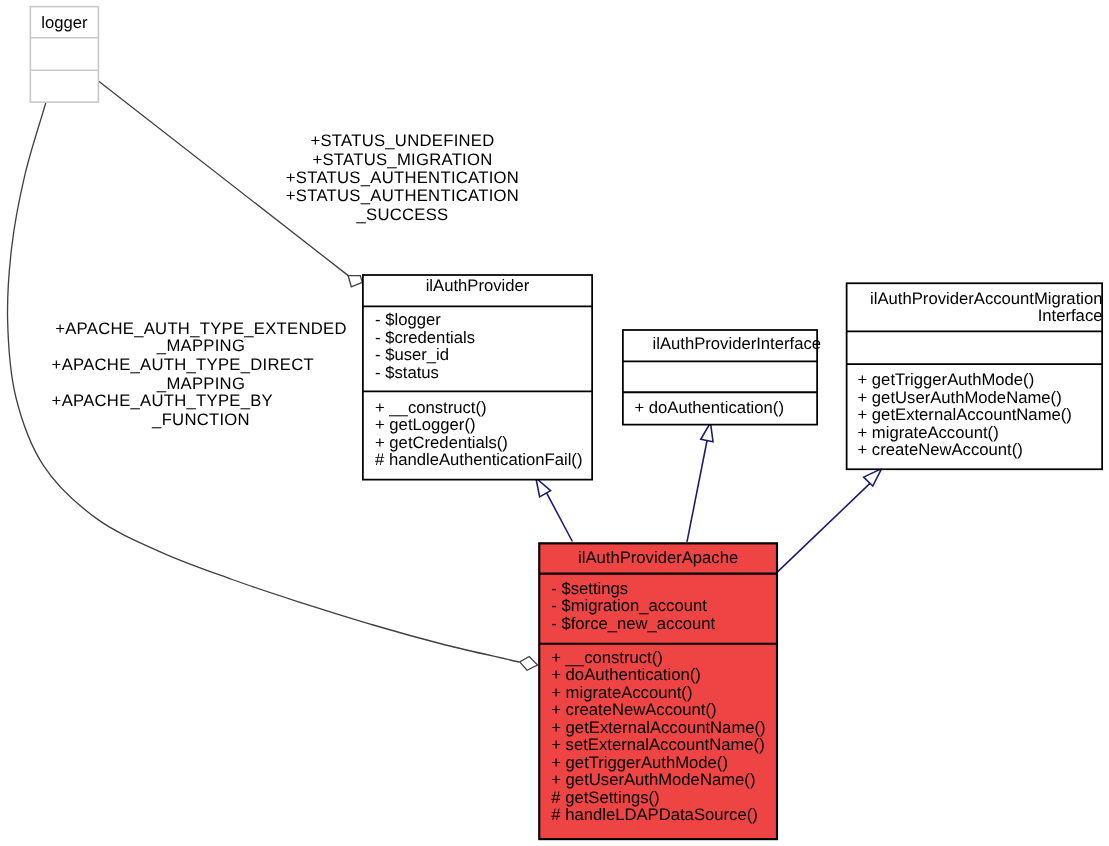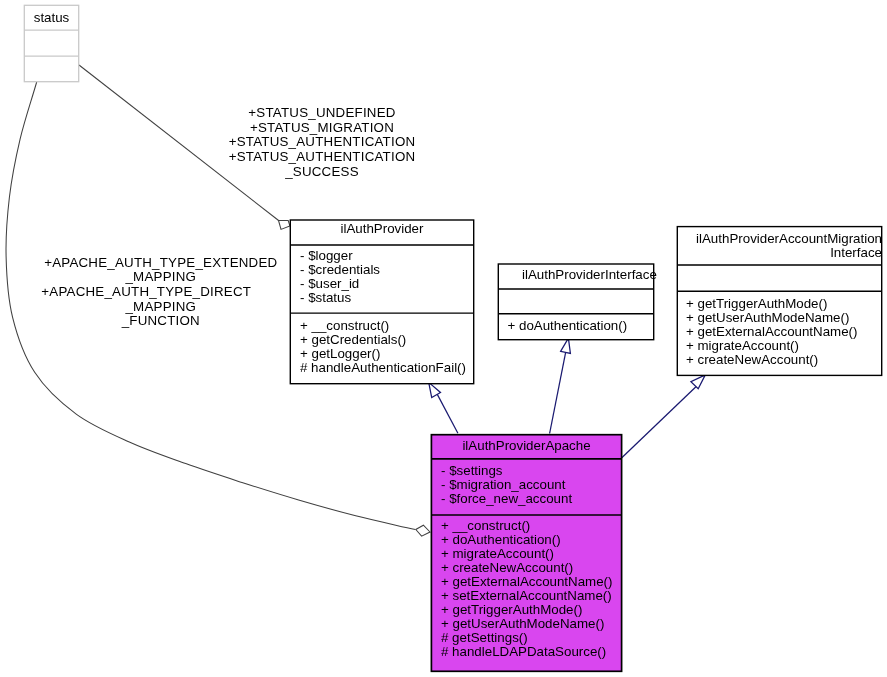--- a/index.html
+++ b/index.html
@@ -11,21 +11,21 @@
 
   .node{position:absolute;box-sizing:border-box;background:#ffffff;
         border:0;}
   .node .sep{position:absolute;left:0;right:0;height:0;
              font-size:0;line-height:0;}
   .node .title{position:absolute;left:0;right:0;text-align:center;
                white-space:pre-line;line-height:14.2px;}
   .node .rows{position:absolute;left:0;right:0;}
   .node .row{white-space:nowrap;line-height:14.1px;height:14.1px;}
 
-    #node-apache{background:#d946ef;}
+    #node-apache{background:#ef4444;}
 
   .edgelabel{position:absolute;text-align:center;
              line-height:14.7px;letter-spacing:0.22px;}
   .edgelabel .lbl-line{white-space:nowrap;height:14.7px;}
   .edgelabel .lbl-left{text-align:left;}
 </style>
 </head>
 <body>
 
 <div id="diagram">
@@ -55,45 +55,46 @@
     <div class="lbl-line">+STATUS_MIGRATION</div>
     <div class="lbl-line">+STATUS_AUTHENTICATION</div>
     <div class="lbl-line">+STATUS_AUTHENTICATION</div>
     <div class="lbl-line">_SUCCESS</div>
   </div>
   <div class="edgelabel" id="label-apache" style="left:41.3px;top:255.5px;width:239px;">
     <div class="lbl-line">+APACHE_AUTH_TYPE_EXTENDED</div>
     <div class="lbl-line">_MAPPING</div>
     <div class="lbl-line lbl-left">+APACHE_AUTH_TYPE_DIRECT</div>
     <div class="lbl-line">_MAPPING</div>
+    <div class="lbl-line lbl-left">+APACHE_AUTH_TYPE_BY</div>
     <div class="lbl-line">_FUNCTION</div>
   </div>
 
   <div class="node" id="node-const" style="left:24px;top:5px;width:55px;height:77px;">
-    <div class="title" style="top:5.8px;">status</div>
+    <div class="title" style="top:5.8px;">logger</div>
     <div class="sep" style="top:24px;"></div>
     <div class="rows" style="top:25px;height:25px;"></div>
     <div class="sep" style="top:50px;"></div>
     <div class="rows" style="top:51px;height:24px;"></div>
   </div>
 
   <div class="node" id="node-provider" style="left:290px;top:219px;width:184px;height:165px;">
     <div class="title" style="top:3px;">ilAuthProvider</div>
     <div class="sep" style="top:24px;"></div>
     <div class="rows" style="top:30px;padding-left:10px;">
       <div class="row">- $logger</div>
       <div class="row">- $credentials</div>
       <div class="row">- $user_id</div>
       <div class="row">- $status</div>
     </div>
     <div class="sep" style="top:92px;"></div>
     <div class="rows" style="top:99.5px;padding-left:10px;">
       <div class="row">+ __construct()</div>
+      <div class="row">+ getLogger()</div>
       <div class="row">+ getCredentials()</div>
-      <div class="row">+ getLogger()</div>
       <div class="row"># handleAuthenticationFail()</div>
     </div>
   </div>
 
   <div class="node" id="node-interface" style="left:498px;top:263px;width:156px;height:77px;">
     <div class="title" style="top:5px;padding-left:24px;">ilAuthProviderInterface</div>
     <div class="sep" style="top:25px;"></div>
     <div class="rows" style="top:26px;height:24px;"></div>
     <div class="sep" style="top:50px;"></div>
     <div class="rows" style="top:56px;padding-left:9.5px;">

